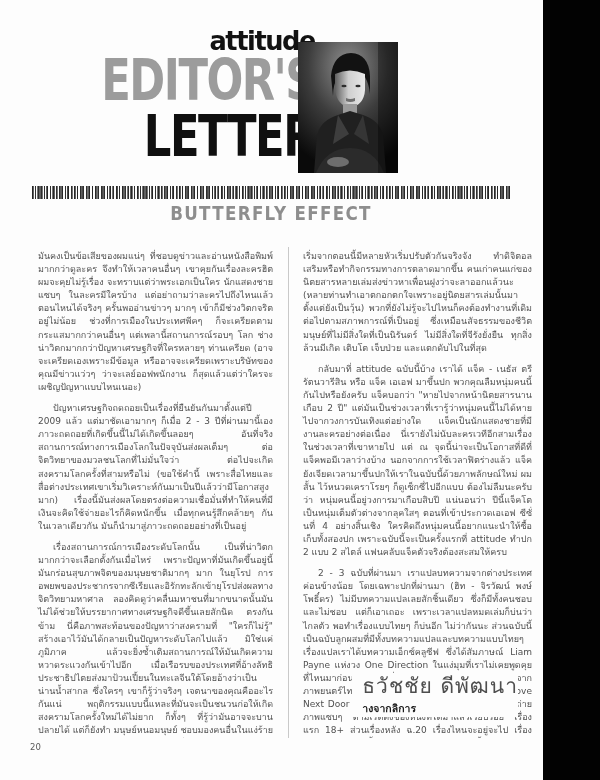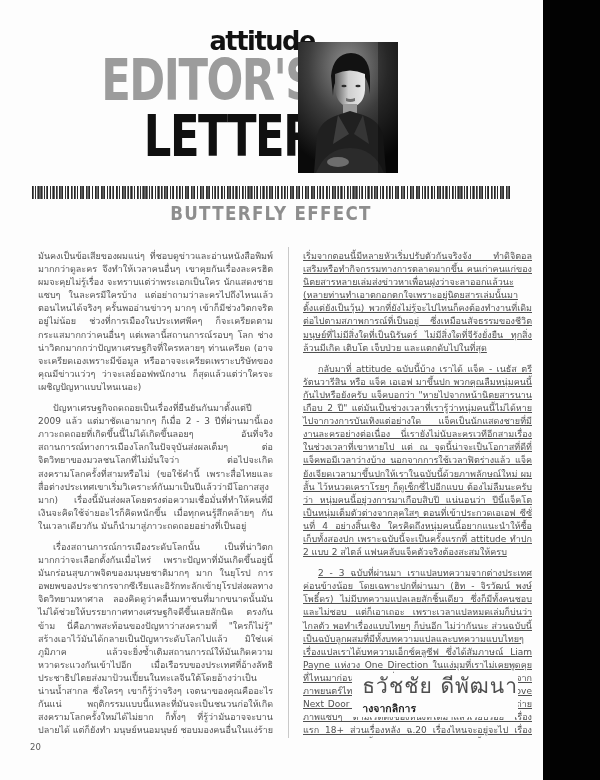--- a/index.html
+++ b/index.html
@@ -49,21 +49,21 @@
 
   
   .columns{
     position:absolute;left:30px;top:242px;width:510px;height:496px;
     display:flex;overflow:hidden;
     font-size:9px;line-height:13.1px;color:#4f4f4f;text-align:justify;
   }
   .col{overflow:hidden;}
   .col-left{width:251px;flex:0 0 251px;}
   .col-div{flex:0 0 0;border-left:1px solid #c9c9c9;margin:5px 6px 0 7px;}
-  .col-right{flex:1;text-decoration:underline;}
+  .col-right{flex:1;}
   .columns p{margin:8px;}
   .columns p.indent{text-indent:15px;}
 
   
   .signature{
     position:absolute;right:82px;top:673px;text-align:left;background:#fdfdfd;
     padding-left:10px;
   }
   .sig-name{font-size:21px;color:#4e4e4e;letter-spacing:1px;font-weight:400;line-height:26px;}
   .sig-title{font-size:10.5px;font-weight:bold;color:#1c1c1c;margin-top:1px;}

